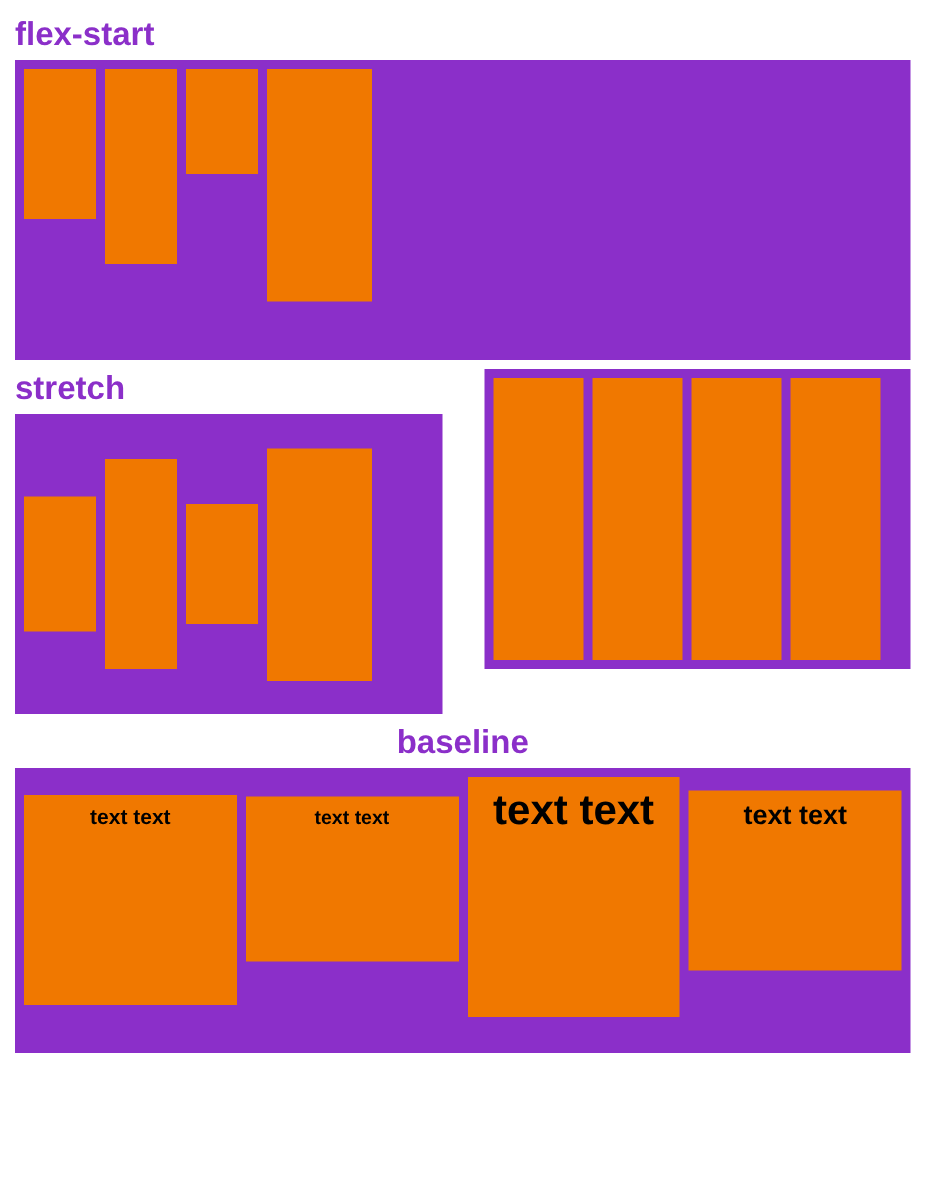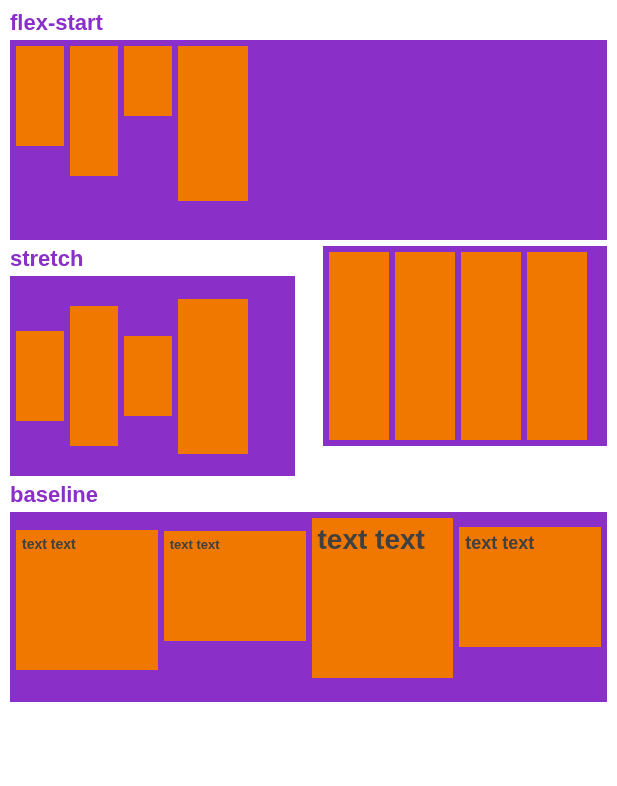--- a/index.html
+++ b/index.html
@@ -91,30 +91,31 @@
     .baseline-item {
       background: #F07800;
       flex: 1;
       padding: 6px;
       display: flex;
       flex-direction: column;
       justify-content: flex-start;
     }
     .baseline-item .text {
       font-weight: bold;
-      color: #404040;
+      color: #000000;
       white-space: nowrap;
     }
     .b-item1 { height: 140px; font-size: 14px; }
     .b-item2 { height: 110px; font-size: 13px; }
     .b-item3 { height: 160px; font-size: 28px; }
     .b-item4 { height: 120px; font-size: 18px; }
 
     .section-baseline {
       margin-bottom: 0;
+      text-align: center;
     }
 
     .full-width {
       width: 100%;
     }
   </style>
 </head>
 <body>
 
 <div class="row">

